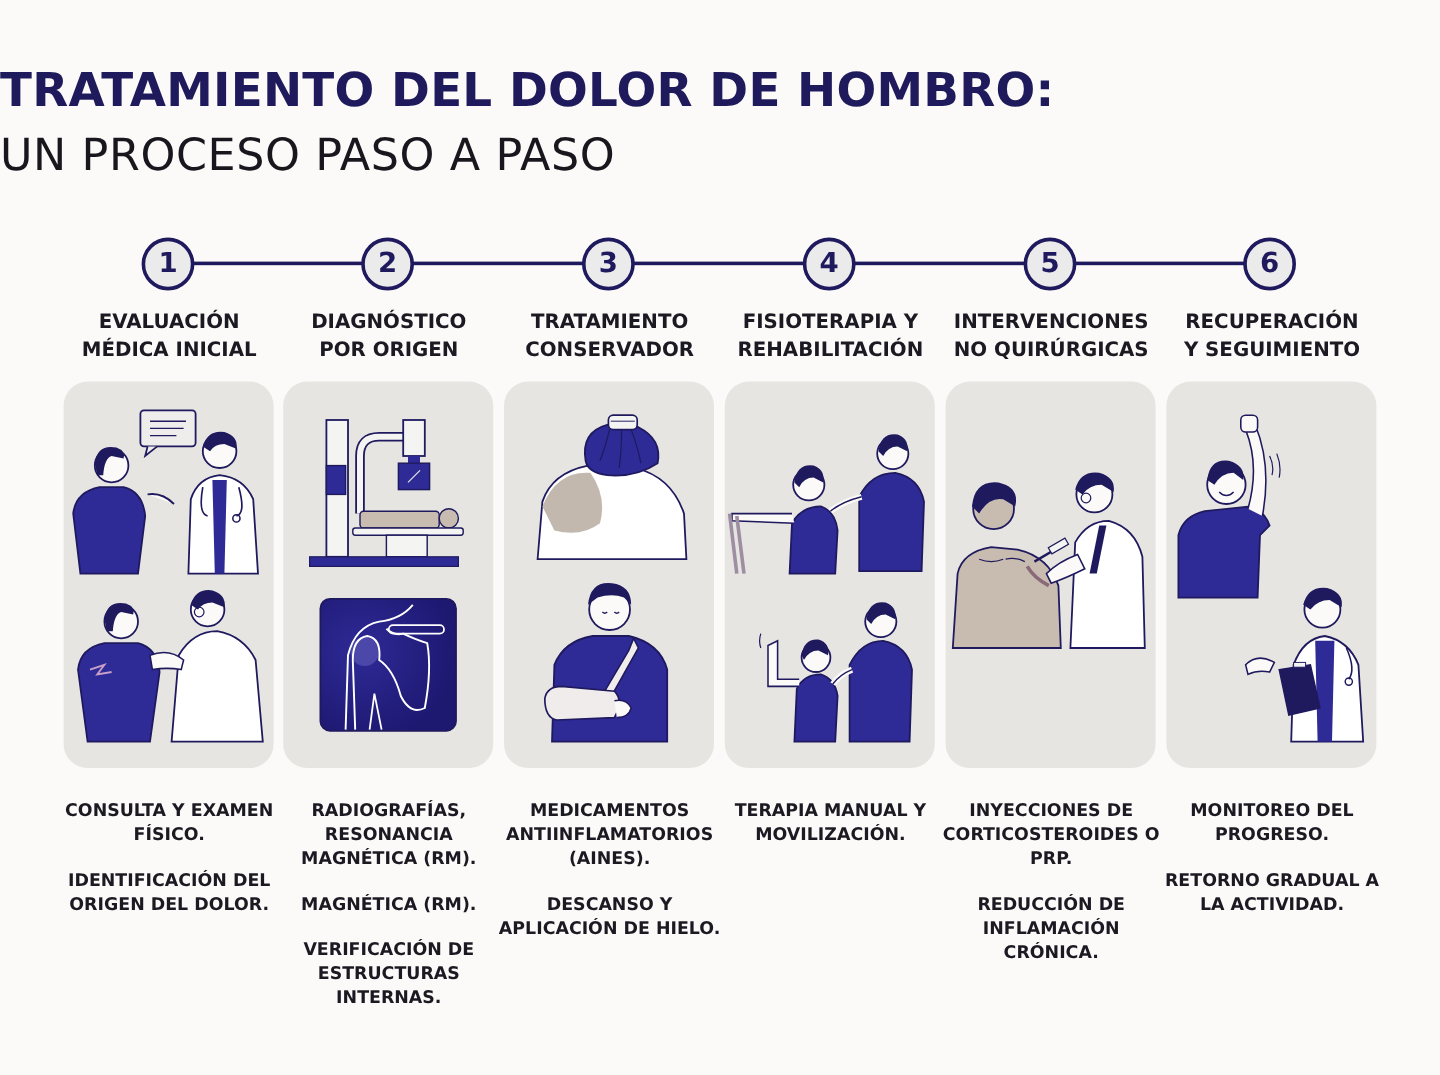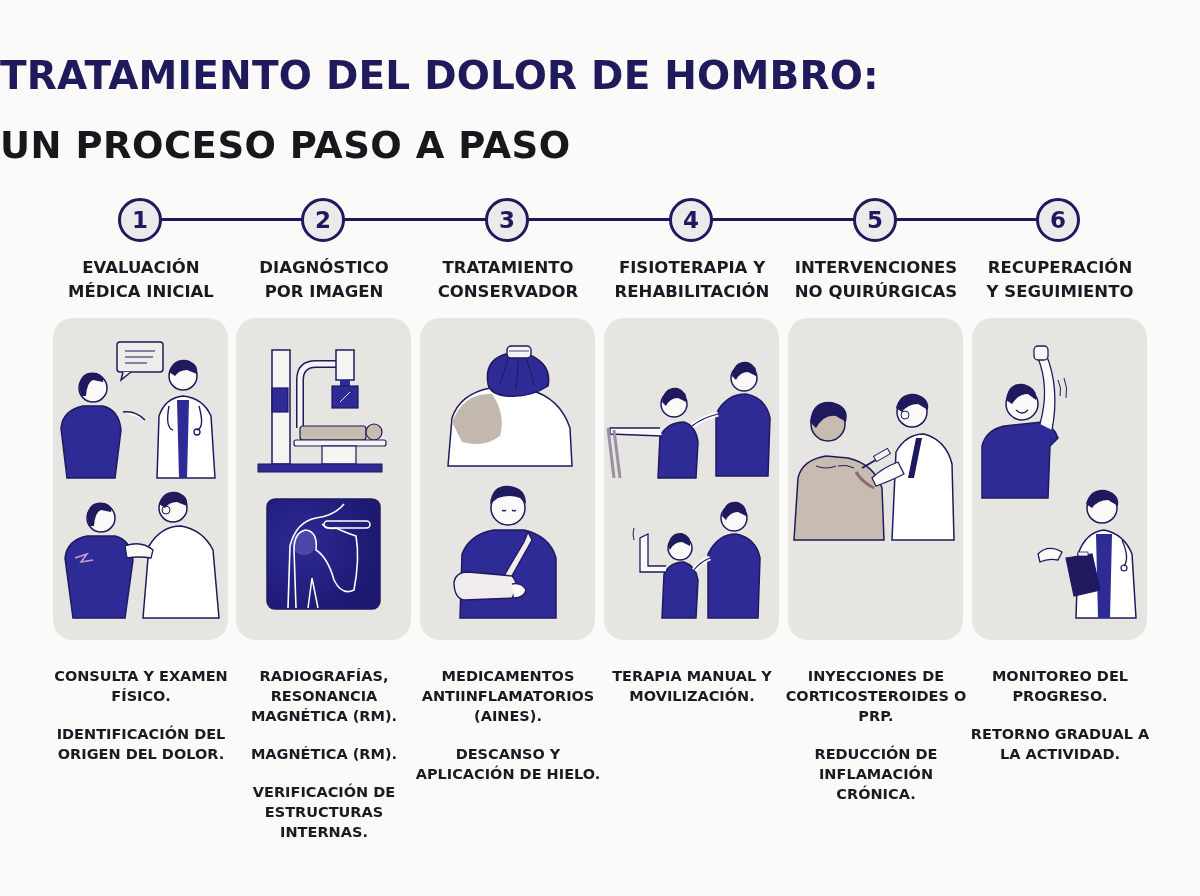--- a/index.html
+++ b/index.html
@@ -1,21 +1,21 @@
 <!DOCTYPE html>
 <html><head>
 <meta charset="utf-8">
 <style>
   * { box-sizing: border-box; margin: 0; padding: 0; }
   html, body { width: 1200px; height: 896px; background: #fbfaf8; overflow: hidden; }
   body { font-family: "DejaVu Sans", "Liberation Sans", sans-serif; color: #1c1b22; position: relative; }
 
   .title-block { position: absolute; top: 52px; left: 0; width: 1200px; }
   .title-main { font-family: "DejaVu Sans", sans-serif; font-weight: bold; font-size: 39px; color: #1e1a5c; letter-spacing: 0.2px; line-height: 48px; }
-  .title-sub { font-family: "DejaVu Sans", sans-serif; font-weight: bold; font-size: 37px; color: #18171d; line-height: 48px; margin-top: 22px; letter-spacing: 0.5px; }
+  .title-sub { font-family: "DejaVu Sans", sans-serif; font-weight: normal; font-size: 37px; color: #18171d; line-height: 48px; margin-top: 6px; letter-spacing: 0.5px; }
 
   .timeline { position: absolute; top: 196px; left: 0; width: 1200px; height: 48px; }
   .timeline-line { position: absolute; top: 22px; left: 140px; width: 914px; height: 3px; background: #1f1a5e; }
   .step-circle { position: absolute; top: 2px; width: 44px; height: 44px; border-radius: 50%; border: 3px solid #1f1a5e; background: #ecebeb; display: flex; align-items: center; justify-content: center; font-weight: bold; font-size: 23px; color: #1f1a5e; }
 
   .steps { position: absolute; top: 256px; left: 53px; width: 1100px; }
   .step { position: absolute; top: 0; width: 176px; }
   .step-title { text-align: center; font-weight: bold; font-size: 16.5px; line-height: 24px; color: #1b1a22; height: 50px; white-space: nowrap; }
   .card { position: absolute; top: 62px; left: 0; width: 175px; height: 322px; background: #e6e5e2; border-radius: 20px; overflow: hidden; }
   .card svg { position: absolute; left: 0; top: 0; }
@@ -82,21 +82,21 @@
     </div>
     <div class="desc">
       <p>CONSULTA Y EXAMEN FÍSICO.</p>
       <p>IDENTIFICACIÓN DEL ORIGEN DEL DOLOR.</p>
     </div>
   </div>
 
   <div class="step" style="left:183px">
     <div class="step-title">
       <div>DIAGNÓSTICO</div>
-      <div>POR IMAGEN</div>
+      <div>POR ORIGEN</div>
     </div>
     <div class="card">
       <svg width="175" height="322" viewBox="0 0 175 322">
 
         <rect x="36" y="32" width="18" height="114" fill="#f4f4f2" stroke="#1f1a5e" stroke-width="1.5"></rect>
         <rect x="36" y="70" width="16" height="24" fill="#2e2a96" stroke="#1f1a5e" stroke-width="1.2"></rect>
         <path d="M64 110 L64 62 Q64 46 80 46 L104 46" fill="none" stroke="#1f1a5e" stroke-width="8"></path>
         <path d="M64 110 L64 62 Q64 46 80 46 L104 46" fill="none" stroke="#f4f4f2" stroke-width="5"></path>
         <rect x="100" y="32" width="18" height="30" fill="#f4f4f2" stroke="#1f1a5e" stroke-width="1.5"></rect>
         <rect x="104" y="62" width="10" height="6" fill="#2e2a96"></rect>

